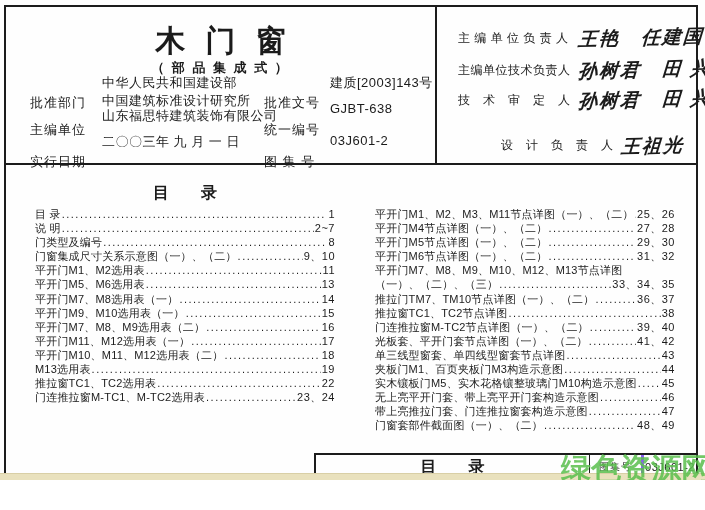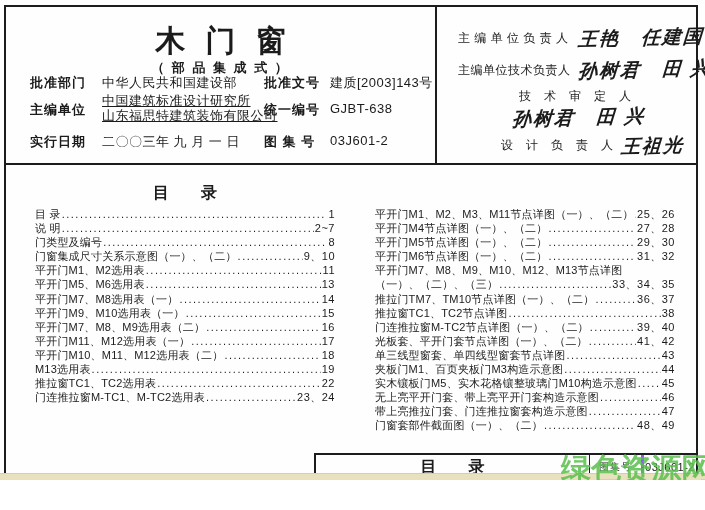--- a/index.html
+++ b/index.html
@@ -8,24 +8,24 @@
   .frame{position:absolute;left:4px;top:5px;width:690px;height:492px;border:2px solid #1c1c1c;}
 
   
   .header{position:absolute;left:0;top:0;width:690px;height:156px;border-bottom:2px solid #1c1c1c;}
   .header-left{position:absolute;left:0;top:0;width:429px;height:156px;border-right:2px solid #1c1c1c;}
   .h-title{position:absolute;left:0;top:14px;width:429px;text-align:center;
            font-size:30px;font-weight:700;letter-spacing:6px;text-indent:6px;white-space:nowrap;}
   .h-sub{position:absolute;left:0;top:52px;width:429px;text-align:center;
          font-size:13px;font-weight:700;letter-spacing:2px;white-space:nowrap;}
   .fldrow{position:absolute;left:0;width:429px;font-size:13px;white-space:nowrap;}
-  .f-lab{position:absolute;letter-spacing:1px;font-weight:700;}
+  .f-lab{position:absolute;letter-spacing:1px;font-weight:400;margin-top:20px;}
   .f-val{position:absolute;letter-spacing:0.5px;}
   .x-l1{left:24px;} .x-v1{left:96px;} .x-l2{left:258px;} .x-v2{left:324px;}
-  .two-line{line-height:15px;text-decoration:underline;}
+  .two-line{line-height:15px;}
 
   .sign-panel{position:absolute;left:431px;top:0;right:0;height:156px;}
   .srow{position:absolute;left:21px;right:0;height:24px;display:flex;align-items:center;white-space:nowrap;}
   .s-lab{display:inline-block;width:116px;font-size:12px;letter-spacing:0.5px;flex:none;}
   .hw{display:inline-block;font-style:italic;font-weight:700;white-space:nowrap;
       transform:rotate(-1.5deg) skewX(-5deg);}
   .s-sig{font-size:19px;letter-spacing:2px;margin-left:4px;}
 
   
   .toc-heading{position:absolute;left:24px;top:176px;width:310px;text-align:center;
@@ -100,21 +100,21 @@
 
       <div class="sign-panel">
         <div class="srow" style="top:19px;">
           <span class="s-lab">主 编 单 位 负 责 人</span>
           <span class="hw s-sig">王艳　任建国</span>
         </div>
         <div class="srow" style="top:51px;">
           <span class="s-lab">主编单位技术负责人</span>
           <span class="hw s-sig">孙树君　田 兴</span>
         </div>
-        <div class="srow" style="top:81px;flex-direction:column;">
+        <div class="srow" style="top:81px;">
           <span class="s-lab">技　术　审　定　人</span>
           <span class="hw s-sig">孙树君　田 兴</span>
         </div>
         <div class="srow" style="top:126px;margin-left:43px;">
           <span class="s-lab">设　计　负　责　人</span>
           <span class="hw s-sig">王祖光　李福钦</span>
         </div>
       </div>
     </div>
 

